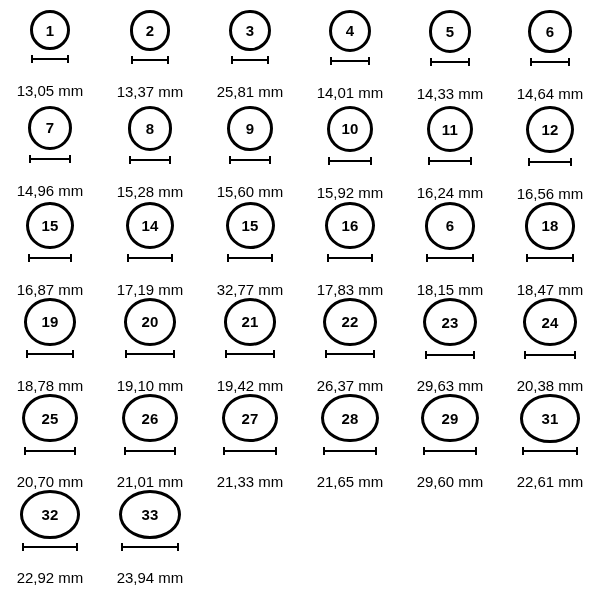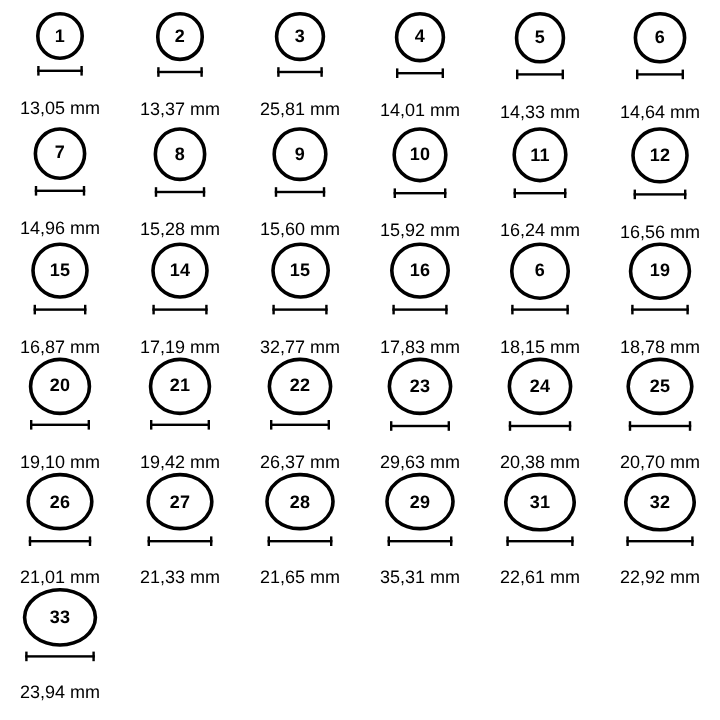--- a/index.html
+++ b/index.html
@@ -235,20 +235,29 @@
       <div class="cell">
         <div class="ring" style="width: 50.303px; height: 50.303px;">
           <span class="ring-size">6</span>
         </div>
         <div class="measure">
           <div class="bar" style="width: 47.2848px;"></div>
         </div>
         <div class="diameter">18,15 mm</div>
       </div>
       <div class="cell">
+        <div class="ring" style="width: 50.9495px; height: 50.9495px;">
+          <span class="ring-size">18</span>
+        </div>
+        <div class="measure">
+          <div class="bar" style="width: 47.8925px;"></div>
+        </div>
+        <div class="diameter">18,47 mm</div>
+      </div>
+      <div class="cell">
         <div class="ring" style="width: 51.5758px; height: 51.5758px;">
           <span class="ring-size">19</span>
         </div>
         <div class="measure">
           <div class="bar" style="width: 48.4812px;"></div>
         </div>
         <div class="diameter">18,78 mm</div>
       </div>
       <div class="cell">
         <div class="ring" style="width: 52.2222px; height: 52.2222px;">
@@ -331,21 +340,21 @@
         </div>
         <div class="diameter">21,65 mm</div>
       </div>
       <div class="cell">
         <div class="ring" style="width: 58.0202px; height: 58.0202px;">
           <span class="ring-size">29</span>
         </div>
         <div class="measure">
           <div class="bar" style="width: 54.539px;"></div>
         </div>
-        <div class="diameter">35,31 mm</div>
+        <div class="diameter">29,60 mm</div>
       </div>
       <div class="cell">
         <div class="ring" style="width: 59.3131px; height: 59.3131px;">
           <span class="ring-size">31</span>
         </div>
         <div class="measure">
           <div class="bar" style="width: 55.7543px;"></div>
         </div>
         <div class="diameter">22,61 mm</div>
       </div>

